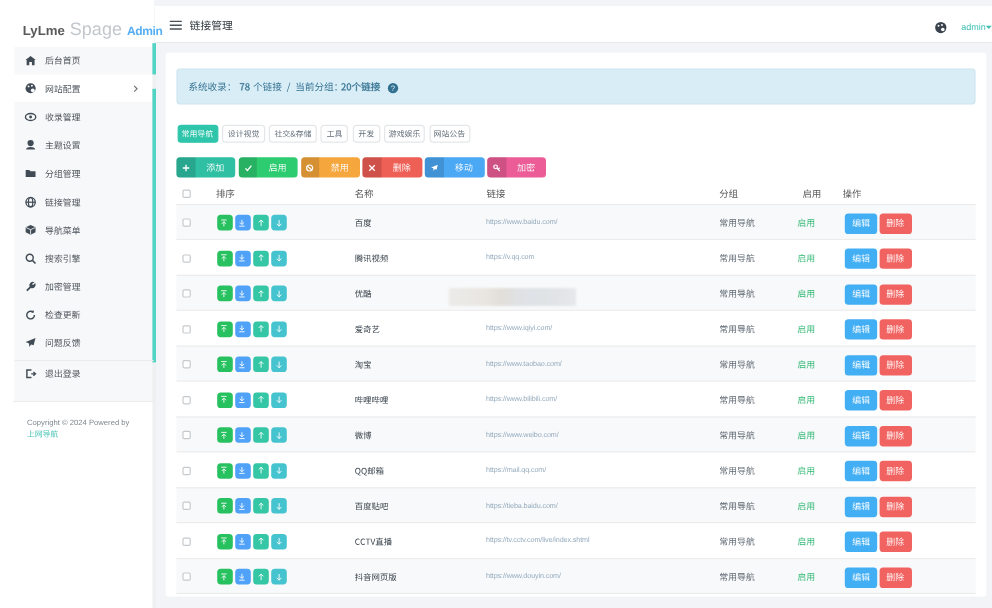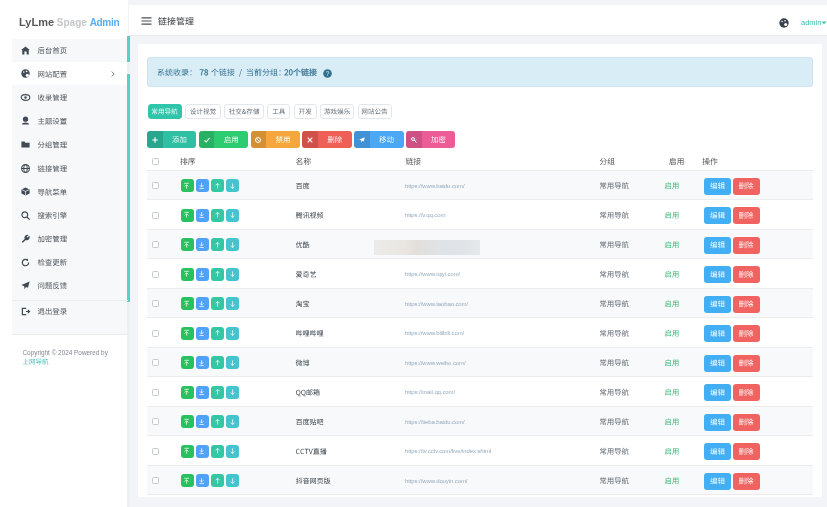--- a/index.html
+++ b/index.html
@@ -39,21 +39,21 @@
  <div class="abs" id="side"></div>
  <div class="abs" style="left:12px;top:38.5px;width:116px;height:295px;background:#f7f8f9"></div>
  <div class="abs" style="left:12px;top:61.7px;width:116px;height:23.4px;background:#fff"></div>
  <div class="abs" id="logo">
       <b></b>
     </div>
  <div class="abs" id="track"></div>
  <div class="abs thumb" style="top:36px;height:26px"></div>
  <div class="abs thumb" style="top:74px;height:228px"></div>
  <div class="abs" id="alert"></div>
- <div class="abs" style="left:19px;top:16px;font-size:11px;font-weight:bold;color:#595959;white-space:nowrap"><span>LyLme</span><span style="color:#c3c7cc;font-weight:bold;font-size:10px"> Spage </span><span style="color:#57aef2;font-size:10px;letter-spacing:-0.3px">Admin</span></div>
+ <div class="abs" style="left:19px;top:16px;font-size:11px;font-weight:bold;color:#595959;white-space:nowrap"><span>LyLme</span><span style="color:#c3c7cc;font-weight:normal;font-size:15px"> Spage </span><span style="color:#57aef2;font-size:10px;letter-spacing:-0.3px">Admin</span></div>
 <svg class="ic" style="left:20.5px;top:45.6px" width="9" height="9" viewBox="0 0 9 9">
       <path d="M4.5 0.6 L8.8 4 L7.8 4 L7.8 8.4 L5.6 8.4 L5.6 5.6 L3.4 5.6 L3.4 8.4 L1.2 8.4 L1.2 4 L0.2 4 Z" fill="#414b56"></path>
     </svg>
 <svg class="ic" style="left:20.5px;top:69.4px" width="9" height="9" viewBox="0 0 9 9">
       <circle cx="4.5" cy="4.5" r="4.2" fill="#414b56"></circle>
       <circle cx="6.3" cy="6.3" r="1.6" fill="#f9fafb"></circle>
       <circle cx="2.8" cy="3" r="0.8" fill="#f9fafb"></circle>
       <circle cx="5.6" cy="2.4" r="0.8" fill="#f9fafb"></circle>
     </svg>
 <svg class="ic" style="left:20.5px;top:92.9px" width="9" height="9" viewBox="0 0 9 9">

